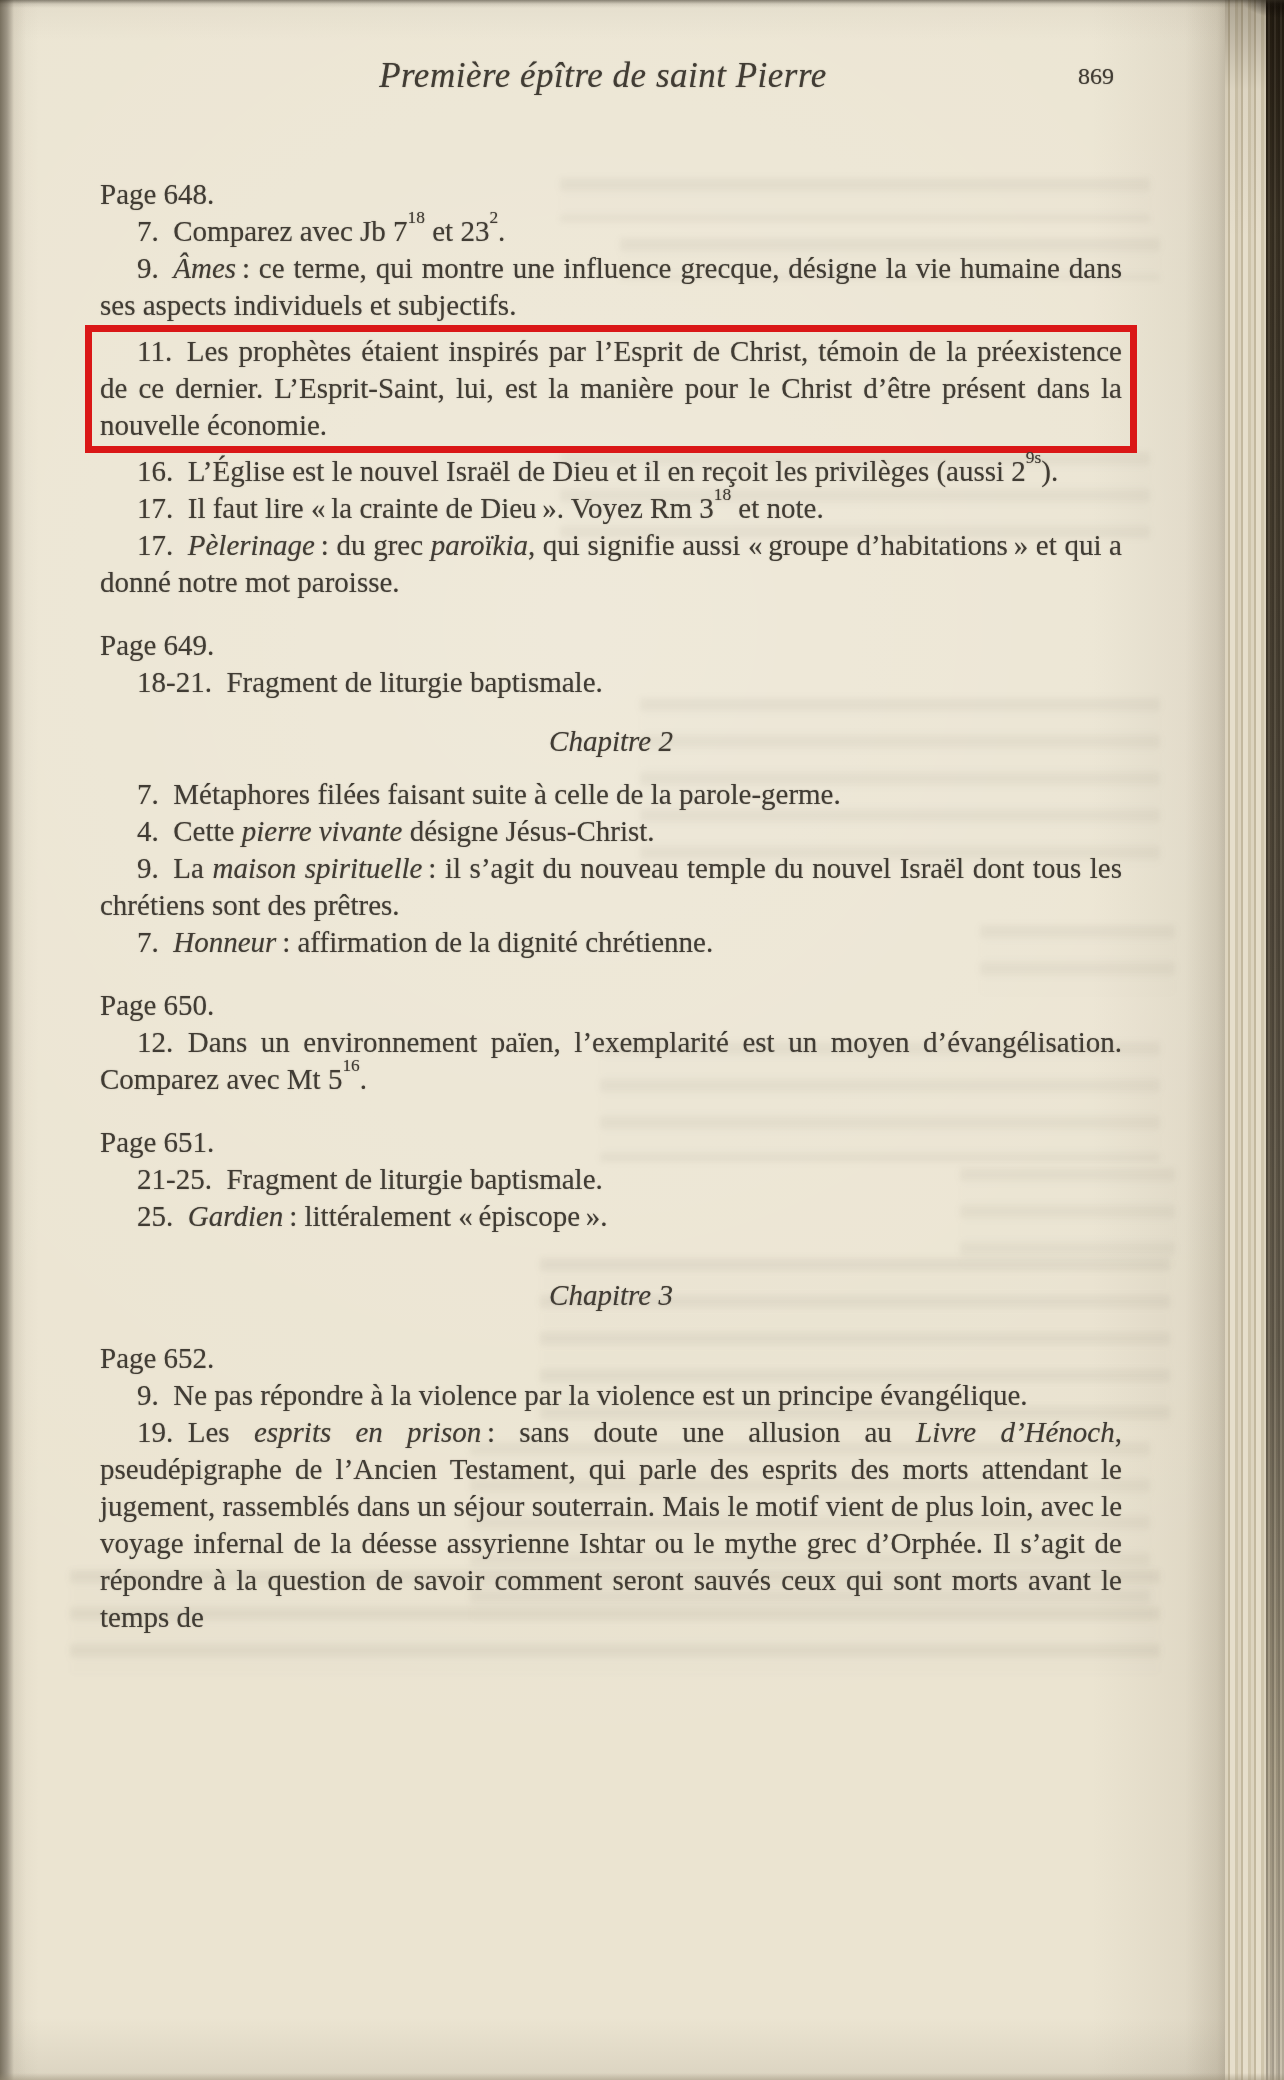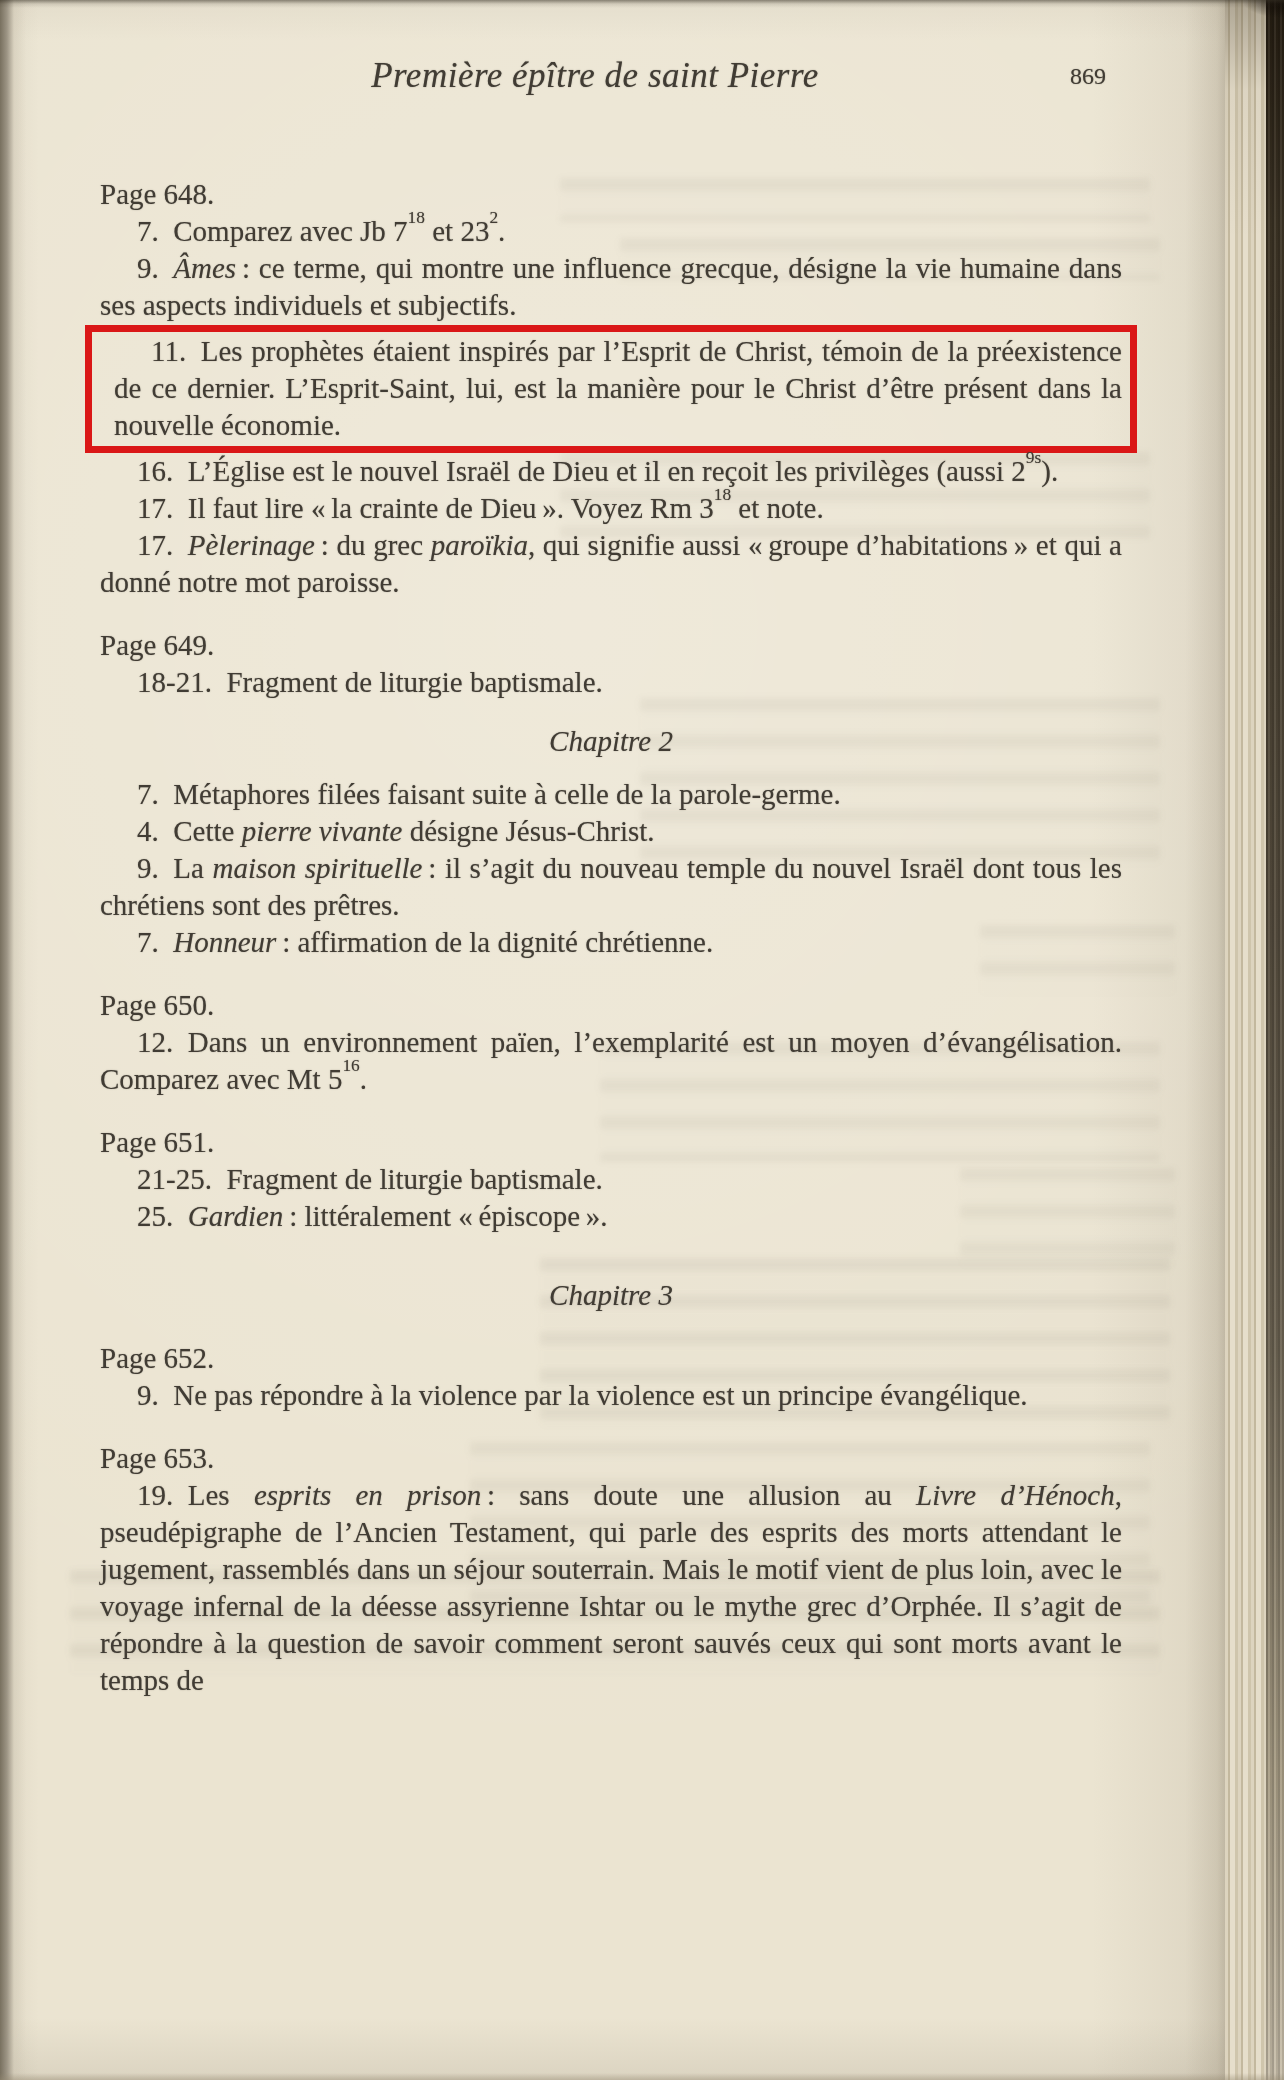--- a/index.html
+++ b/index.html
@@ -64,21 +64,21 @@
   .g3 { left: 560px; top: 452px;  width: 590px; height: 86px; }
   .g4 { left: 640px; top: 698px;  width: 520px; height: 168px; }
   .g5 { left: 980px; top: 925px;  width: 195px; height: 70px; }
   .g6 { left: 600px; top: 1042px; width: 560px; height: 120px; }
   .g7 { left: 960px; top: 1168px; width: 215px; height: 100px; }
   .g8 { left: 540px; top: 1258px; width: 630px; height: 170px; opacity: 0.65; }
   .g9 { left: 470px; top: 1442px; width: 680px; height: 180px; }
   .g10{ left: 70px;  top: 1570px; width: 1090px; height: 105px; opacity: 0.7; }
 
   
-  .header-row { position: absolute; left: 84px; top: 52px; width: 1022px; height: 50px; }
+  .header-row { position: absolute; left: 92px; top: 52px; width: 1022px; height: 50px; }
   .header-title {
     position: absolute; left: 0; width: 100%;
     text-align: center; font-style: italic;
     font-size: 35px; line-height: 48px;
     letter-spacing: 0.5px;
     text-shadow: 0 0 1.2px rgba(62,58,50,0.6);
   }
   .header-pagenum {
     position: absolute; right: 0; top: 0;
     font-size: 24px; line-height: 48px;
@@ -97,21 +97,21 @@
   .page-label.first { margin-top: 0 !important; }
   .chapter {
     text-align: center; font-style: italic;
     margin-top: 22px !important; margin-bottom: 16px !important;
     text-indent: 0;
   }
   .chapter.big-gap { margin-top: 42px !important; }
   .hl {
     border: 7px solid #da1717;
     margin: 1px -15px 0 -15px !important;
-    padding: 1px 8px 2px 22px;
+    padding: 1px 8px 2px 8px;
   }
   sup { font-size: 0.60em; line-height: 0; position: relative; top: -0.42em; letter-spacing: 0; }
   em { font-style: italic; }
 </style>
 </head>
 <body>
 
 <div class="scan">
 
   <div class="ghost g1"></div>
@@ -152,21 +152,20 @@
     <p class="note"><span>12. Dans un environnement païen, l’exemplarité est un moyen d’évangélisation. Comparez avec Mt 5</span><sup>16</sup><span>.</span></p>
 
     <div class="page-label">Page 651.</div>
     <p class="note"><span>21-25. Fragment de liturgie baptismale.</span></p>
     <p class="note"><span>25. </span><em>Gardien</em><span> : littéralement « épiscope ».</span></p>
 
     <div class="chapter big-gap">Chapitre 3</div>
     <div class="page-label">Page 652.</div>
     <p class="note"><span>9. Ne pas répondre à la violence par la violence est un principe évangélique.</span></p>
 
-    <div class="page-label">Page 653.</div>
     <p class="note"><span>19. Les </span><em>esprits en prison</em><span> : sans doute une allusion au </span><em>Livre d’Hénoch</em><span>, pseudépigraphe de l’Ancien Testament, qui parle des esprits des morts attendant le jugement, rassemblés dans un séjour souterrain. Mais le motif vient de plus loin, avec le voyage infernal de la déesse assyrienne Ishtar ou le mythe grec d’Orphée. Il s’agit de répondre à la question de savoir comment seront sauvés ceux qui sont morts avant le temps de</span></p>
   </div>
 
   <div class="edge-left"></div>
   <div class="page-curve"></div>
   <div class="page-stack"></div>
   <div class="edge-right-dark"></div>
   <div class="corner-tr"></div>
   <div class="edge-top"></div>
   <div class="edge-bottom"></div>

